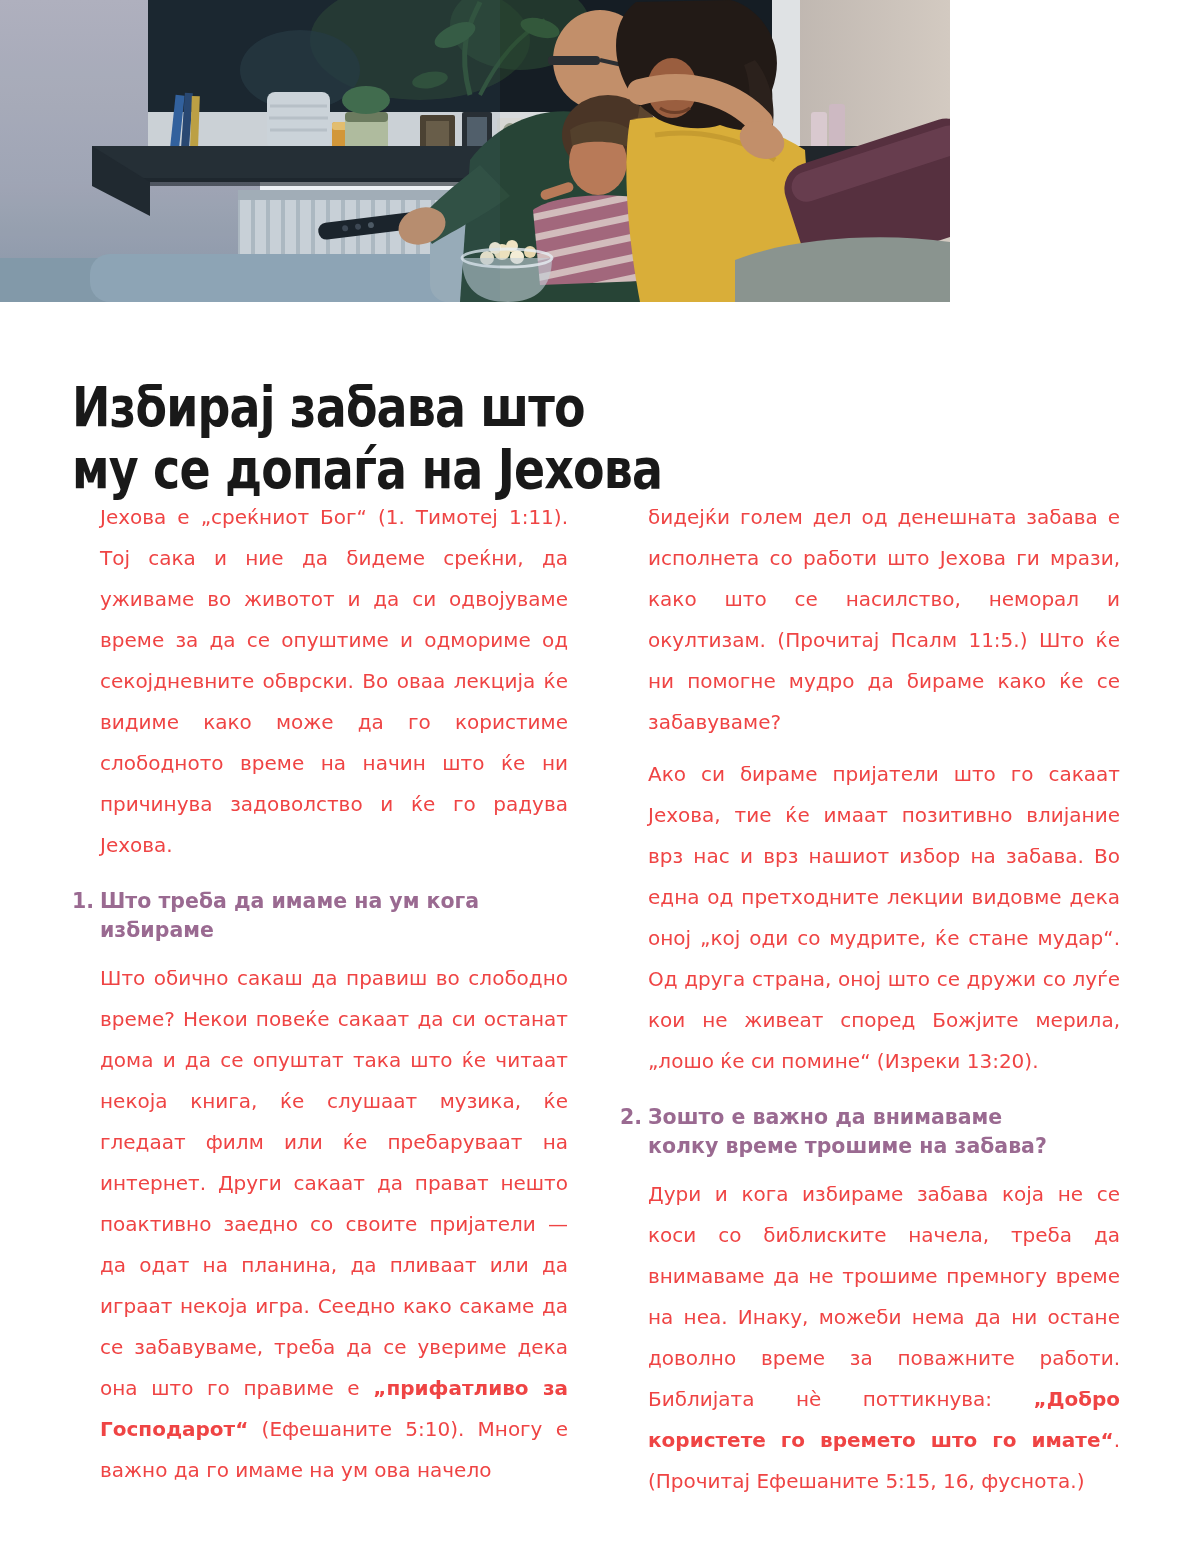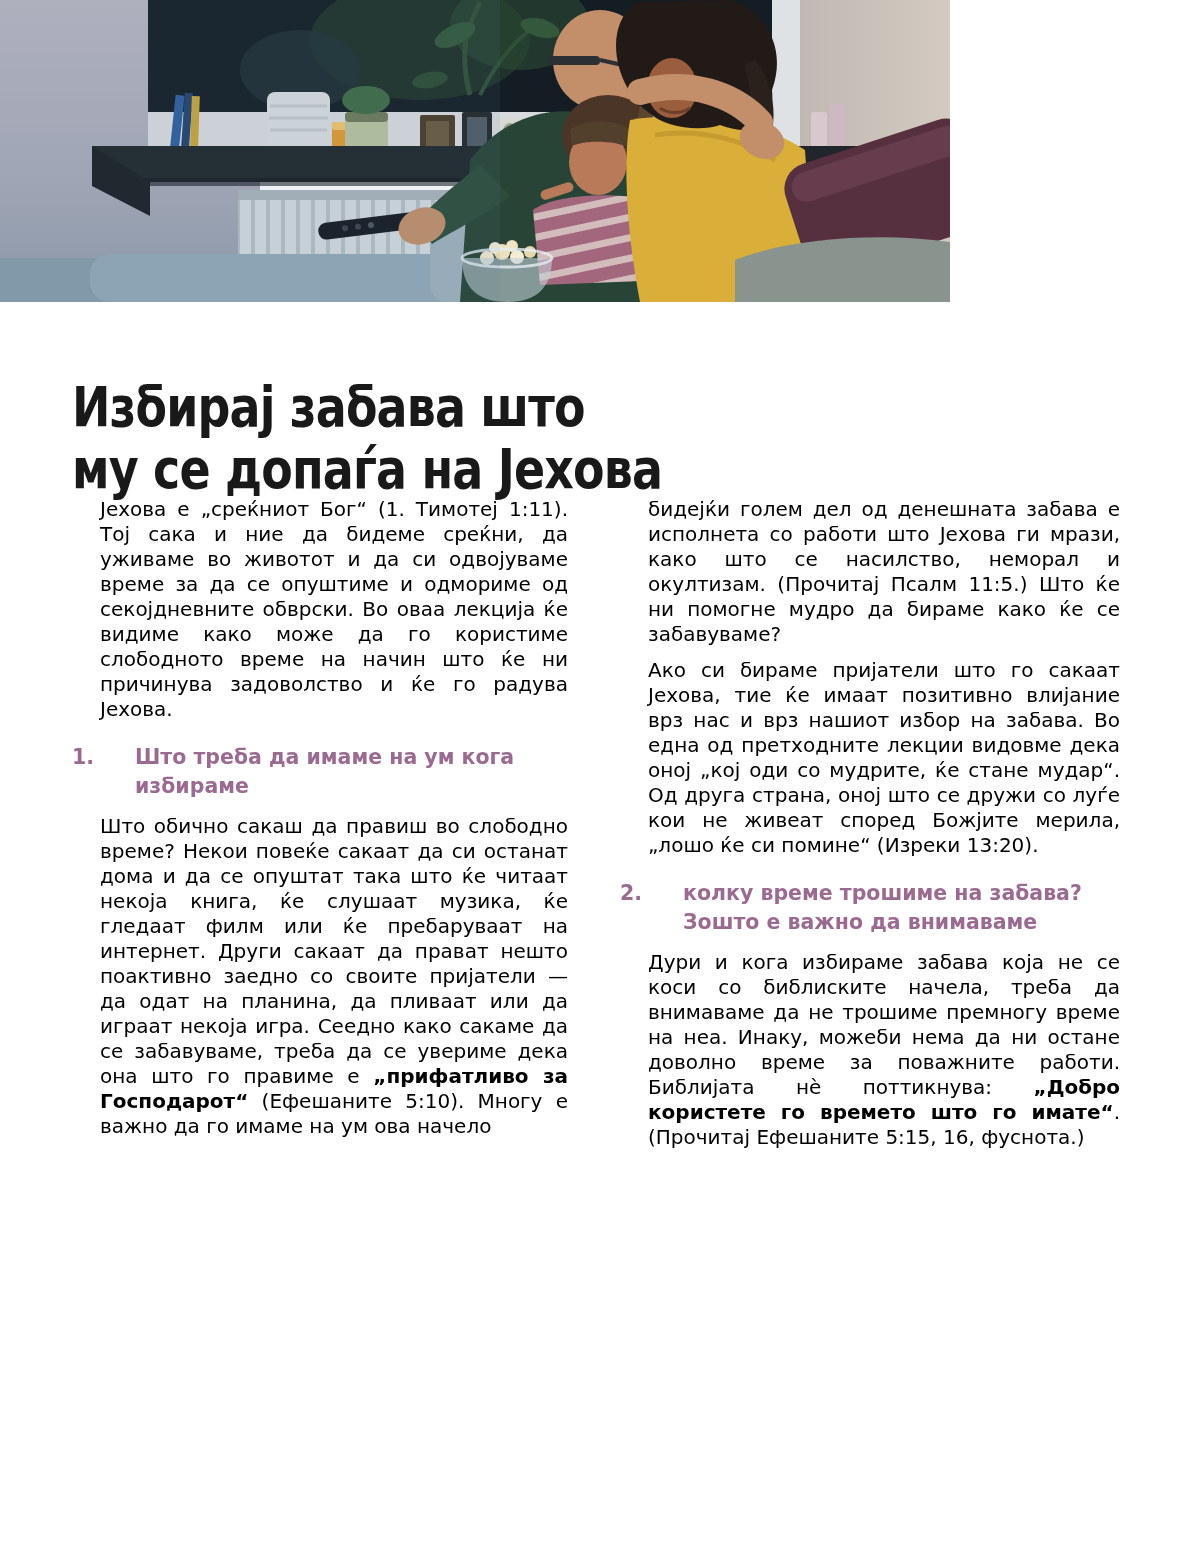--- a/index.html
+++ b/index.html
@@ -19,27 +19,27 @@
   
   .title{position:absolute;left:72px;top:338px;color:#191919;font-weight:700;
          font-size:56px;line-height:62px;letter-spacing:-1px;white-space:nowrap;
          transform:scaleX(0.82);transform-origin:0 0;}
   .title span{display:block;}
 
   
   .columns{position:absolute;left:72px;top:497px;width:1048px;display:flex;gap:52px;}
   .col-left{width:496px;}
   .col-right{width:500px;}
-  p.body{margin:0 0 11px 0;padding-left:28px;font-size:20px;line-height:25px;
-         color:#000000;text-align:justify;hyphens:auto;-webkit-hyphens:auto;}
+  p.body{margin:0 0 11px 0;padding-left:28px;font-size:20px;line-height:41px;
+         color:#ef4444;text-align:justify;hyphens:auto;-webkit-hyphens:auto;}
   p.body b{font-weight:700;}
   .question{position:relative;margin:21px 0 13px 0;padding-left:28px;
             font-size:20.5px;line-height:29px;font-weight:700;color:#9a6a91;}
   .question .qnum{position:absolute;left:0;top:0;}
-  .question .qline{display:block;margin-left:35px;}
+  .question .qline{display:block;}
 </style>
 </head>
 <body>
 
 <div class="page">
 
   <div class="hero">
     <svg viewBox="0 0 950 302" preserveAspectRatio="none">
       <defs>
         <linearGradient id="wallL" x1="0" y1="0" x2="0" y2="1">
@@ -186,21 +186,21 @@
       <p class="body" lang="mk"><span>Што обично сакаш да правиш во слободно време? Некои повеќе сакаат да си останат дома и да се опуштат така што ќе читаат некоја книга, ќе слушаат музика, ќе гледаат филм или ќе пребаруваат на интернет. Други сакаат да прават нешто поактивно заедно со своите пријатели — да одат на планина, да пливаат или да играат некоја игра. Сеедно како сакаме да се забавуваме, треба да се увериме дека она што го правиме е </span><b>„прифатливо за Господарот“</b><span> (Ефешаните 5:10). Многу е важно да го имаме на ум ова начело</span></p>
     </div>
 
     <div class="col-right">
       <p class="body" lang="mk">бидејќи голем дел од денешната забава е исполнета со работи што Јехова ги мрази, како што се насилство, неморал и окултизам. (Прочитај Псалм 11:5.) Што ќе ни помогне мудро да бираме како ќе се забавуваме?</p>
 
       <p class="body" lang="mk">Ако си бираме пријатели што го сакаат Јехова, тие ќе имаат позитивно влијание врз нас и врз нашиот избор на забава. Во една од претходните лекции видовме дека оној „кој оди со мудрите, ќе стане мудар“. Од друга страна, оној што се дружи со луѓе кои не живеат според Божјите мерила, „лошо ќе си помине“ (Изреки 13:20).</p>
 
       <h2 class="question">
         <span class="qnum">2.</span>
+        <span class="qline">Зошто е важно да внимаваме</span>
         <span class="qline">колку време трошиме на забава?</span>
-        <span class="qline">Зошто е важно да внимаваме</span>
       </h2>
 
       <p class="body" lang="mk"><span>Дури и кога избираме забава која не се коси со библиските начела, треба да внимаваме да не трошиме премногу време на неа. Инаку, можеби нема да ни остане доволно време за поважните работи. Библијата нѐ поттикнува: </span><b>„Добро користете го времето што го имате“</b><span>. (Прочитај Ефешаните 5:15, 16, фуснота.)</span></p>
     </div>
 
   </div>
 </div>
 
 </body></html>

